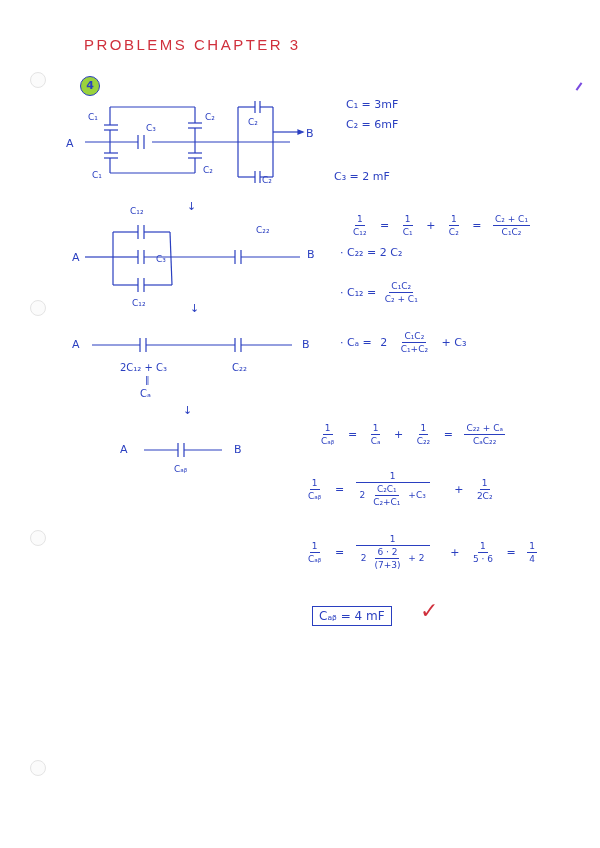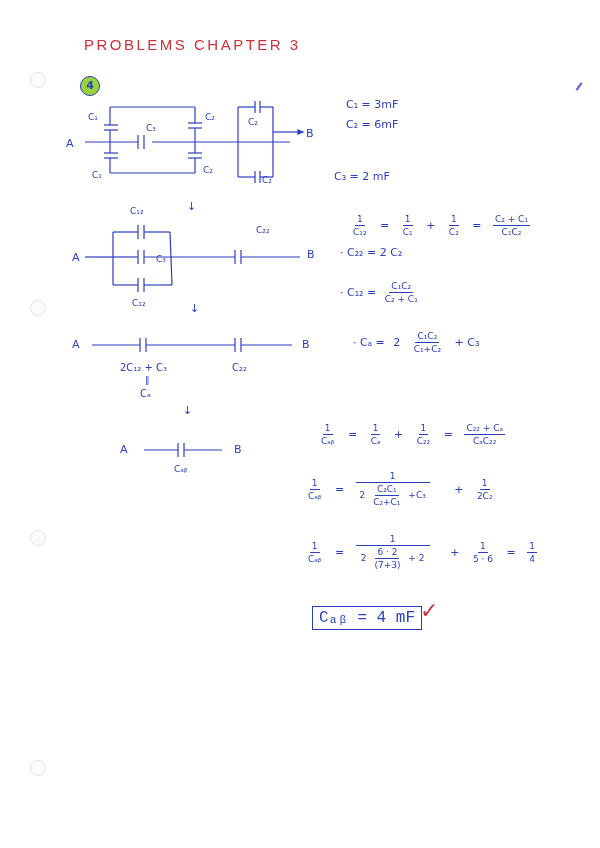--- a/index.html
+++ b/index.html
@@ -9,21 +9,21 @@
   .title { left:84px; top:36px; font-size:15px; letter-spacing:2.5px; color:#d0303c; font-family:"Liberation Sans", sans-serif; }
   .hole { width:14px; height:14px; border:1px solid #e4e4e4; border-radius:50%; background:#fbfbfb; }
   .lbl { font-size:9px; color:#2a3fc0; }
   .eq { font-size:11px; color:#2a3fc0; white-space:nowrap; }
   .frac { display:inline-flex; flex-direction:column; align-items:center; vertical-align:middle; margin:0 3px; }
   .frac .num { border-bottom:1px solid #2a3fc0; padding:0 2px; font-size:9px; line-height:12px; }
   .frac .den { padding:0 2px; font-size:9px; line-height:12px; }
   .op { display:inline-block; margin:0 5px; vertical-align:middle; font-size:11px; }
   .badge { left:80px; top:76px; width:18px; height:18px; border-radius:50%; background:#9ad23c;
            border:1px solid #2a3fc0; color:#2a3fc0; font-size:11px; text-align:center; line-height:18px; font-weight:bold; }
-  .answer-box { border:1.5px solid #2a3fc0; padding:2px 6px; font-size:16px;font-family:Liberation Mono, monospace; }
+  .answer-box { border:1.5px solid #2a3fc0; padding:2px 6px; font-size:12px; }
   .check { color:#d0303c; font-size:22px; }
   .rmark { left:578px; top:82px; width:2px; height:9px; background:#7a4be0; transform:rotate(35deg); }
 </style>
 </head>
 <body>
 
 <div class="abs hole" style="left:30px;top:72px;"></div>
 <div class="abs hole" style="left:30px;top:300px;"></div>
 <div class="abs hole" style="left:30px;top:530px;"></div>
 <div class="abs hole" style="left:30px;top:760px;"></div>
@@ -155,21 +155,21 @@
     <line x1="181" y1="8" x2="181" y2="22"></line>
   <line x1="181" y1="15" x2="232" y2="15"></line>
 </svg>
 <div class="abs lbl" style="left:72px;top:338px;font-size:11px;">A</div>
 <div class="abs lbl" style="left:302px;top:338px;font-size:11px;">B</div>
 <div class="abs lbl" style="left:120px;top:362px;font-size:10px;">2C₁₂ + C₃</div>
 <div class="abs lbl" style="left:145px;top:375px;">‖</div>
 <div class="abs lbl" style="left:140px;top:388px;font-size:10px;">Cₐ</div>
 <div class="abs lbl" style="left:232px;top:362px;font-size:10px;">C₂₂</div>
 
-<div class="abs eq" style="left:353px;top:330px;">
+<div class="abs eq" style="left:340px;top:330px;">
   <span>· Cₐ =</span>
   <span class="op">2</span>
   <span class="frac">
       <span class="num">C₁C₂</span>
       <span class="den">C₁+C₂</span>
     </span>
   <span class="op">+ C₃</span>
 </div>
 
 <div class="abs eq" style="left:183px;top:404px;">↓</div>

